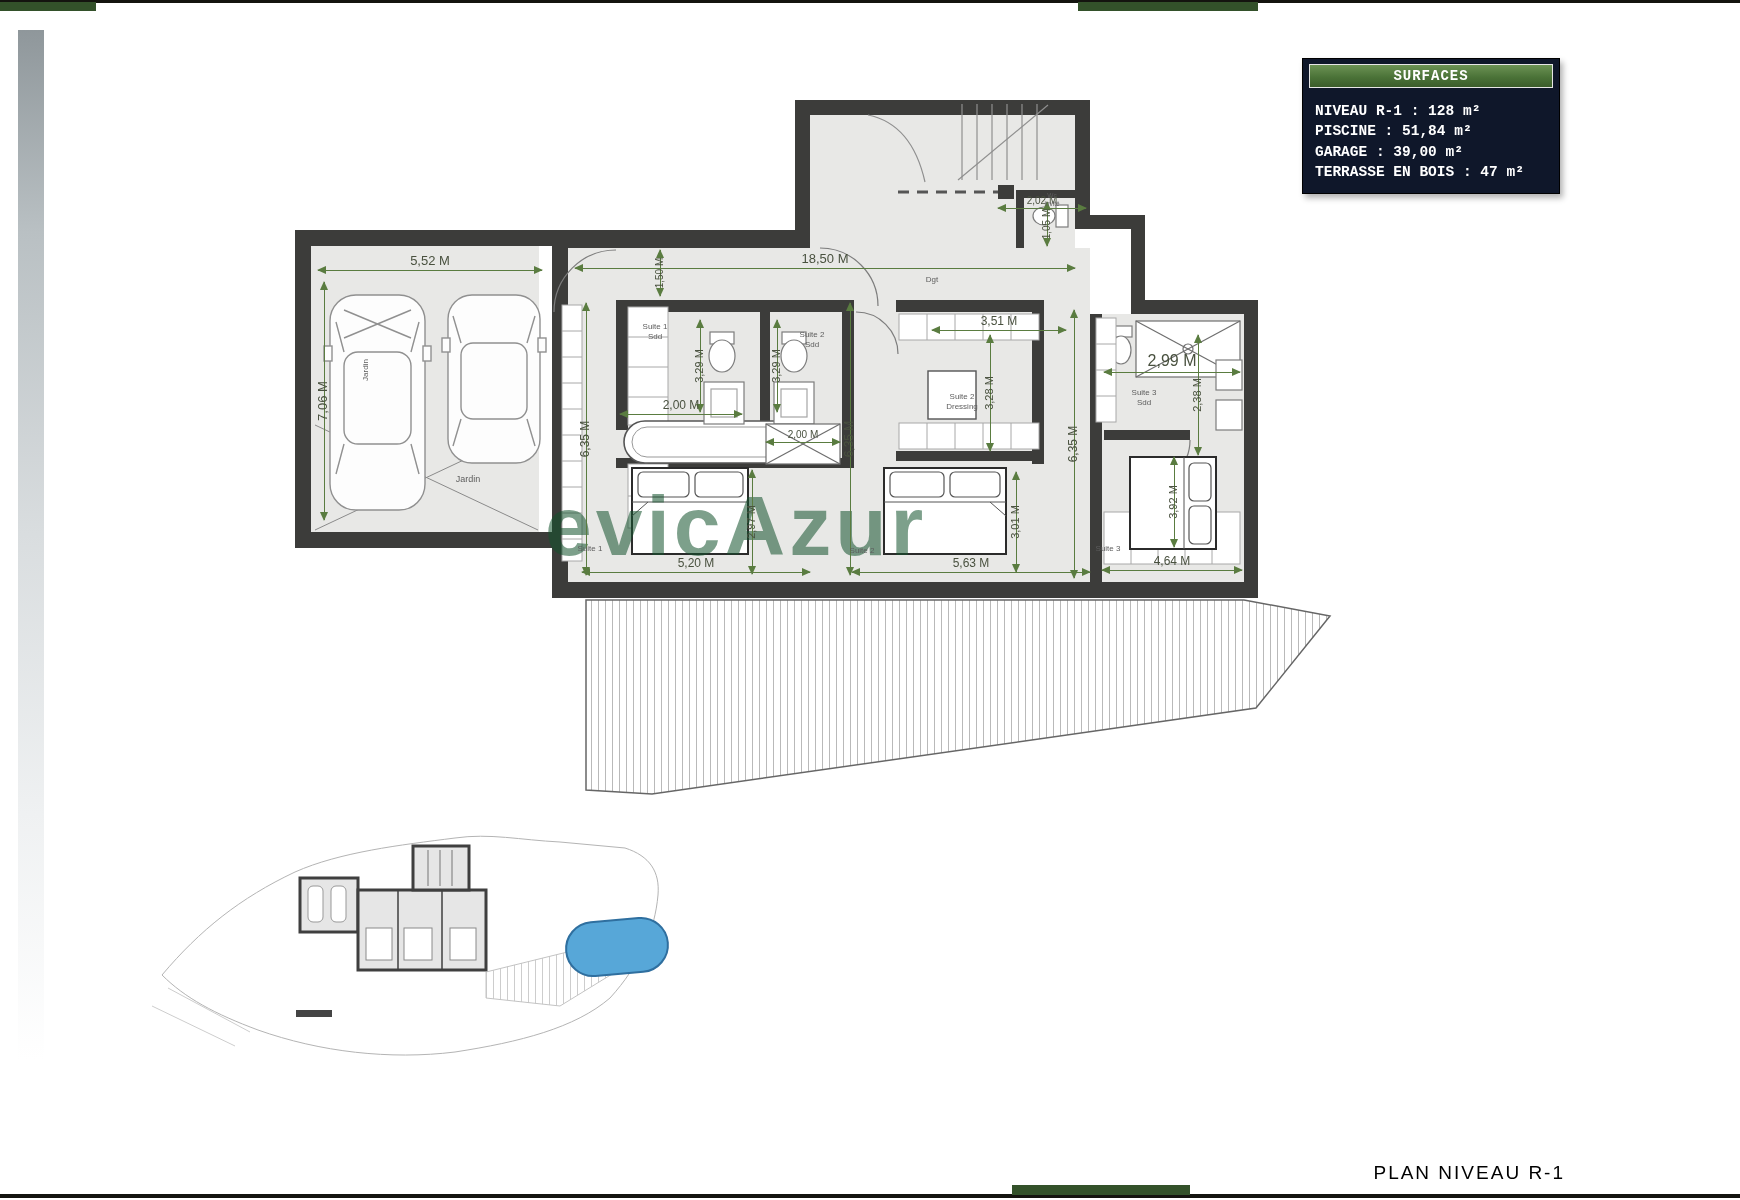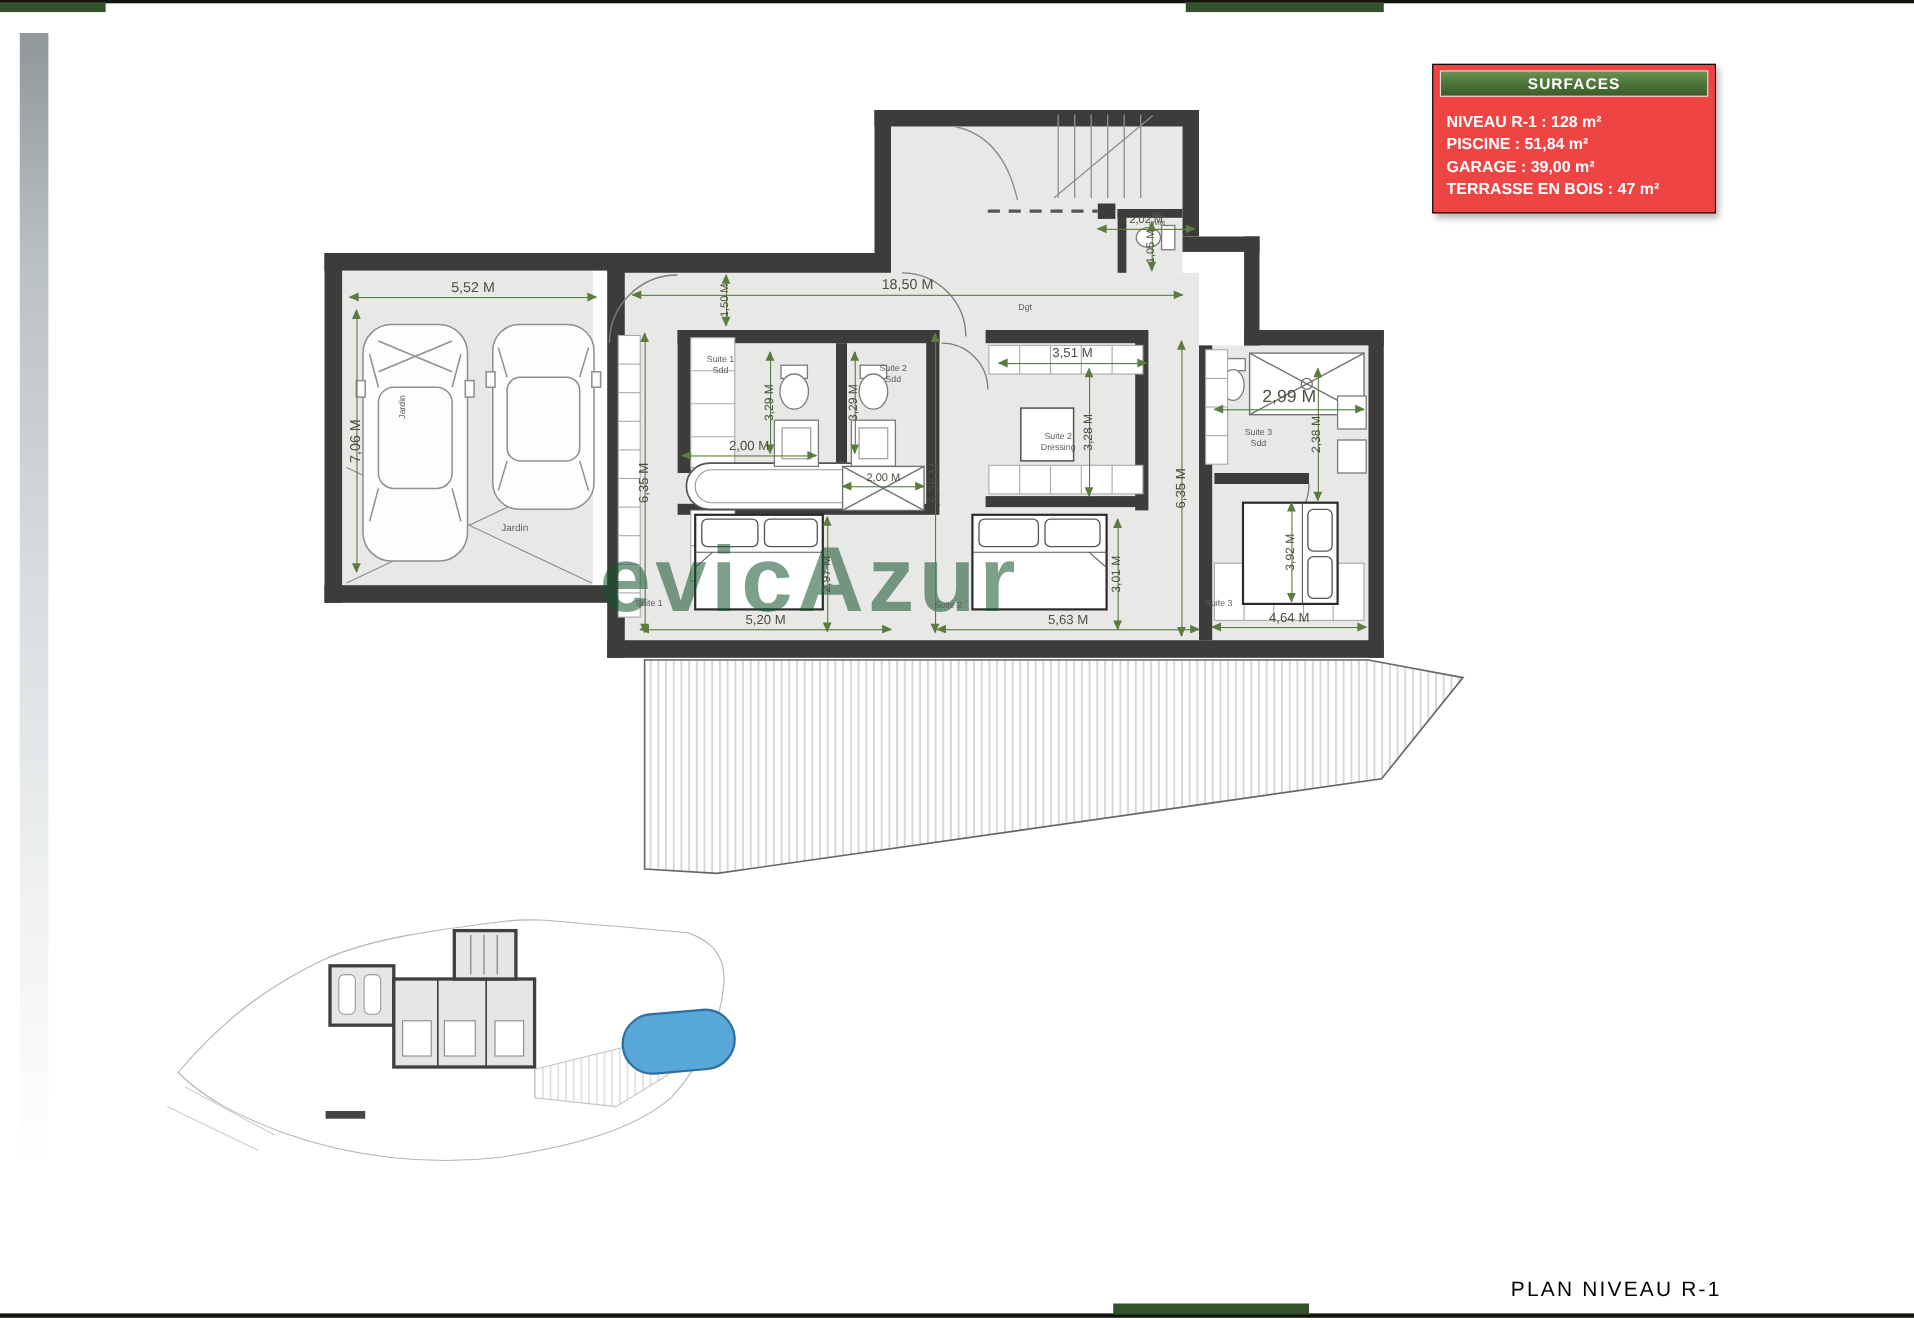--- a/index.html
+++ b/index.html
@@ -14,22 +14,22 @@
   #page{position:relative;width:1740px;height:1200px;background:#fff;overflow:hidden;}
 
   .topline{position:absolute;left:0;top:0;width:1740px;height:3px;background:#14140f;}
   .greenbar{position:absolute;background:var(--accent);}
   .bottomline{position:absolute;left:0;top:1194px;width:1740px;height:4px;background:#14140f;}
 
   .leftstrip{position:absolute;left:18px;top:30px;width:26px;height:1120px;
     background:linear-gradient(180deg,#8f979b 0%,#b9c0c3 18%,#d9dddf 45%,#eff1f2 70%,rgba(255,255,255,0) 92%);}
 
   
-  .surfaces{position:absolute;left:1302px;top:58px;width:256px;background:#ef4444;
-    border:1px solid #000;box-shadow:3px 4px 6px rgba(0,0,0,.3);}
+  .surfaces{position:absolute;left:1302px;top:58px;width:256px;background:#0f172a;
+    border:1px solid #000;box-shadow:3px 4px 6px rgba(0,0,0,.3);font-family:Liberation Mono, monospace;}
   .surfaces-header{margin:5px 6px;border:1px solid #e6e6e6;
     background:linear-gradient(180deg,#6c9254 0%,#4b7338 55%,#3a5c2a 100%);
     color:#fff;font-weight:700;font-size:14px;letter-spacing:1px;text-align:center;padding:3px 0;}
   .surfaces-body{padding:8px 12px 11px 12px;color:#fff;font-weight:700;font-size:14.5px;line-height:1.4;}
   .surf-line{white-space:nowrap;}
 
   
   .watermark{position:absolute;left:545px;top:478px;width:500px;height:110px;
     font-size:84px;font-weight:600;letter-spacing:4px;color:#14532d;opacity:.55;
     pointer-events:none;white-space:nowrap;}
@@ -340,21 +340,21 @@
       </div>
       <div class="dim dim-v" style="left: 777px; top: 320px; height: 92px;">
         <span class="dim-label" style="font-size: 11px;">3,29 M</span>
       </div>
       <div class="dim dim-h" style="left: 620px; top: 414px; width: 122px;">
         <span class="dim-label" style="font-size: 12px;">2,00 M</span>
       </div>
       <div class="dim dim-h" style="left: 766px; top: 442px; width: 74px;">
         <span class="dim-label" style="font-size: 10px;">2,00 M</span>
       </div>
-      <div class="dim dim-h" style="left: 908px; top: 330px; width: 134px;">
+      <div class="dim dim-h" style="left: 932px; top: 330px; width: 134px;">
         <span class="dim-label" style="font-size: 12px;">3,51 M</span>
       </div>
       <div class="dim dim-v" style="left: 990px; top: 335px; height: 116px;">
         <span class="dim-label" style="font-size: 11px;">3,28 M</span>
       </div>
       <div class="dim dim-h" style="left: 1104px; top: 372px; width: 136px;">
         <span class="dim-label" style="font-size: 16px;">2,99 M</span>
       </div>
       <div class="dim dim-v" style="left: 1198px; top: 335px; height: 120px;">
         <span class="dim-label" style="font-size: 11px;">2,38 M</span>

